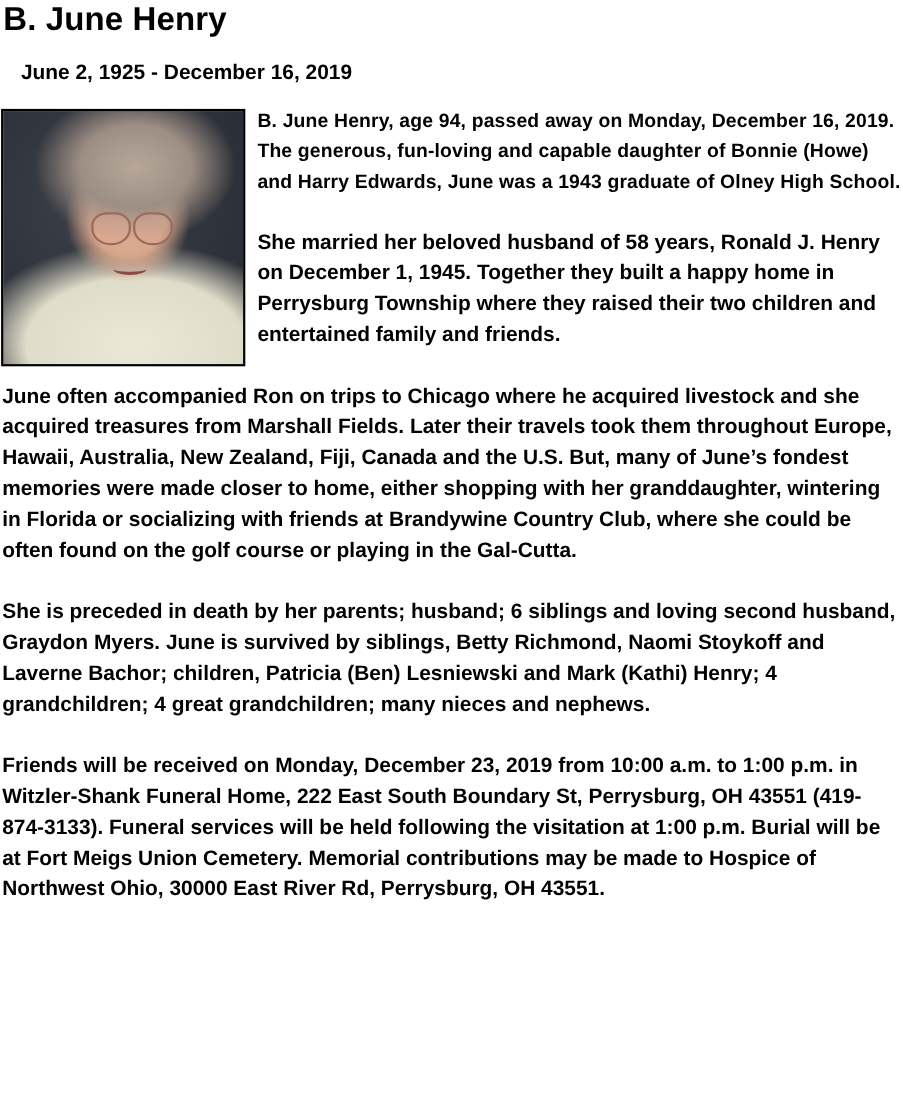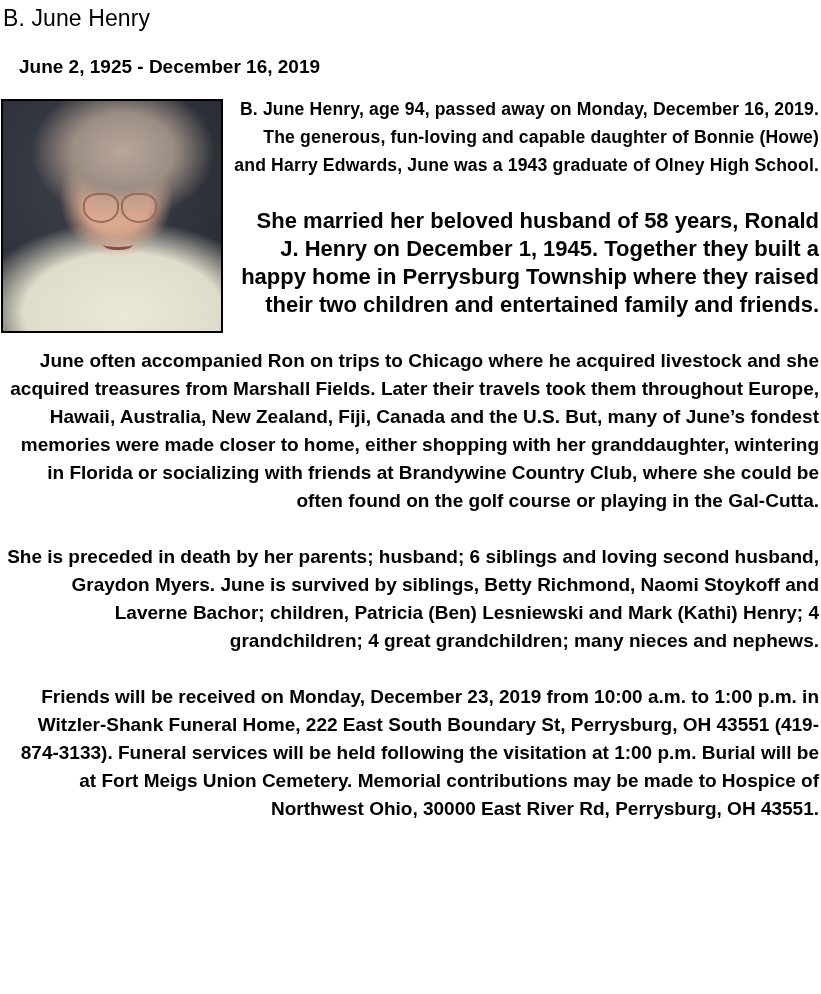--- a/index.html
+++ b/index.html
@@ -13,22 +13,22 @@
       position: relative;
       overflow: hidden;
       font-family: "Liberation Sans", sans-serif;
       color: #000000;
     }
     .title {
       position: absolute;
       left: 3px;
       top: 3px;
       margin: 0;
-      font-size: 23px;
-      font-weight: normal;
+      font-size: 30px;
+      font-weight: bold;
       line-height: 30px;
       letter-spacing: 0.1px;
     }
     .dates {
       position: absolute;
       left: 3px;
       top: 38px;
       margin: 16px;
       font-size: 19px;
       font-weight: bold;
@@ -36,21 +36,20 @@
     }
     .content {
       position: absolute;
       left: 2px;
       top: 95px;
       width: 817px;
       font-family: "Liberation Sans Narrow", "Liberation Sans", sans-serif;
       font-weight: bold;
       font-size: 19px;
       line-height: 28px;
-      text-align: right;
     }
     .photo {
       float: left;
       width: 218px;
       height: 230px;
       margin: 4px 11px 6px -1px;
       border: 2px solid #000;
       background:
         radial-gradient(ellipse 42% 30% at 55% 22%, #b7a79a 0%, #9d8e84 55%, rgba(60,60,70,0) 100%),
         radial-gradient(ellipse 26% 26% at 52% 42%, #e3b59a 0%, #d6a58a 60%, rgba(0,0,0,0) 100%),
@@ -77,21 +76,21 @@
       width: 30px;
       height: 8px;
       border-bottom: 3px solid #8a4a44;
       border-radius: 0 0 50% 50%;
     }
     .para {
       margin: 0 0 28px 0;
       white-space: normal;
     }
     .p1 { letter-spacing: 0.15px; font-family: "Liberation Sans", sans-serif; font-size: 17.6px; }
-    .p2 { font-size: 22px; margin-top: 13px; }
+    .p2 { font-size: 19px; margin-top: 13px; }
     .clear { clear: both; }
   </style>
 </head>
 <body>
 
 <h1 class="title">B. June Henry</h1>
 <h2 class="dates">June 2, 1925 - December 16, 2019</h2>
 
 <div class="content">
   <div class="photo" role="img" title="Portrait of B. June Henry">

